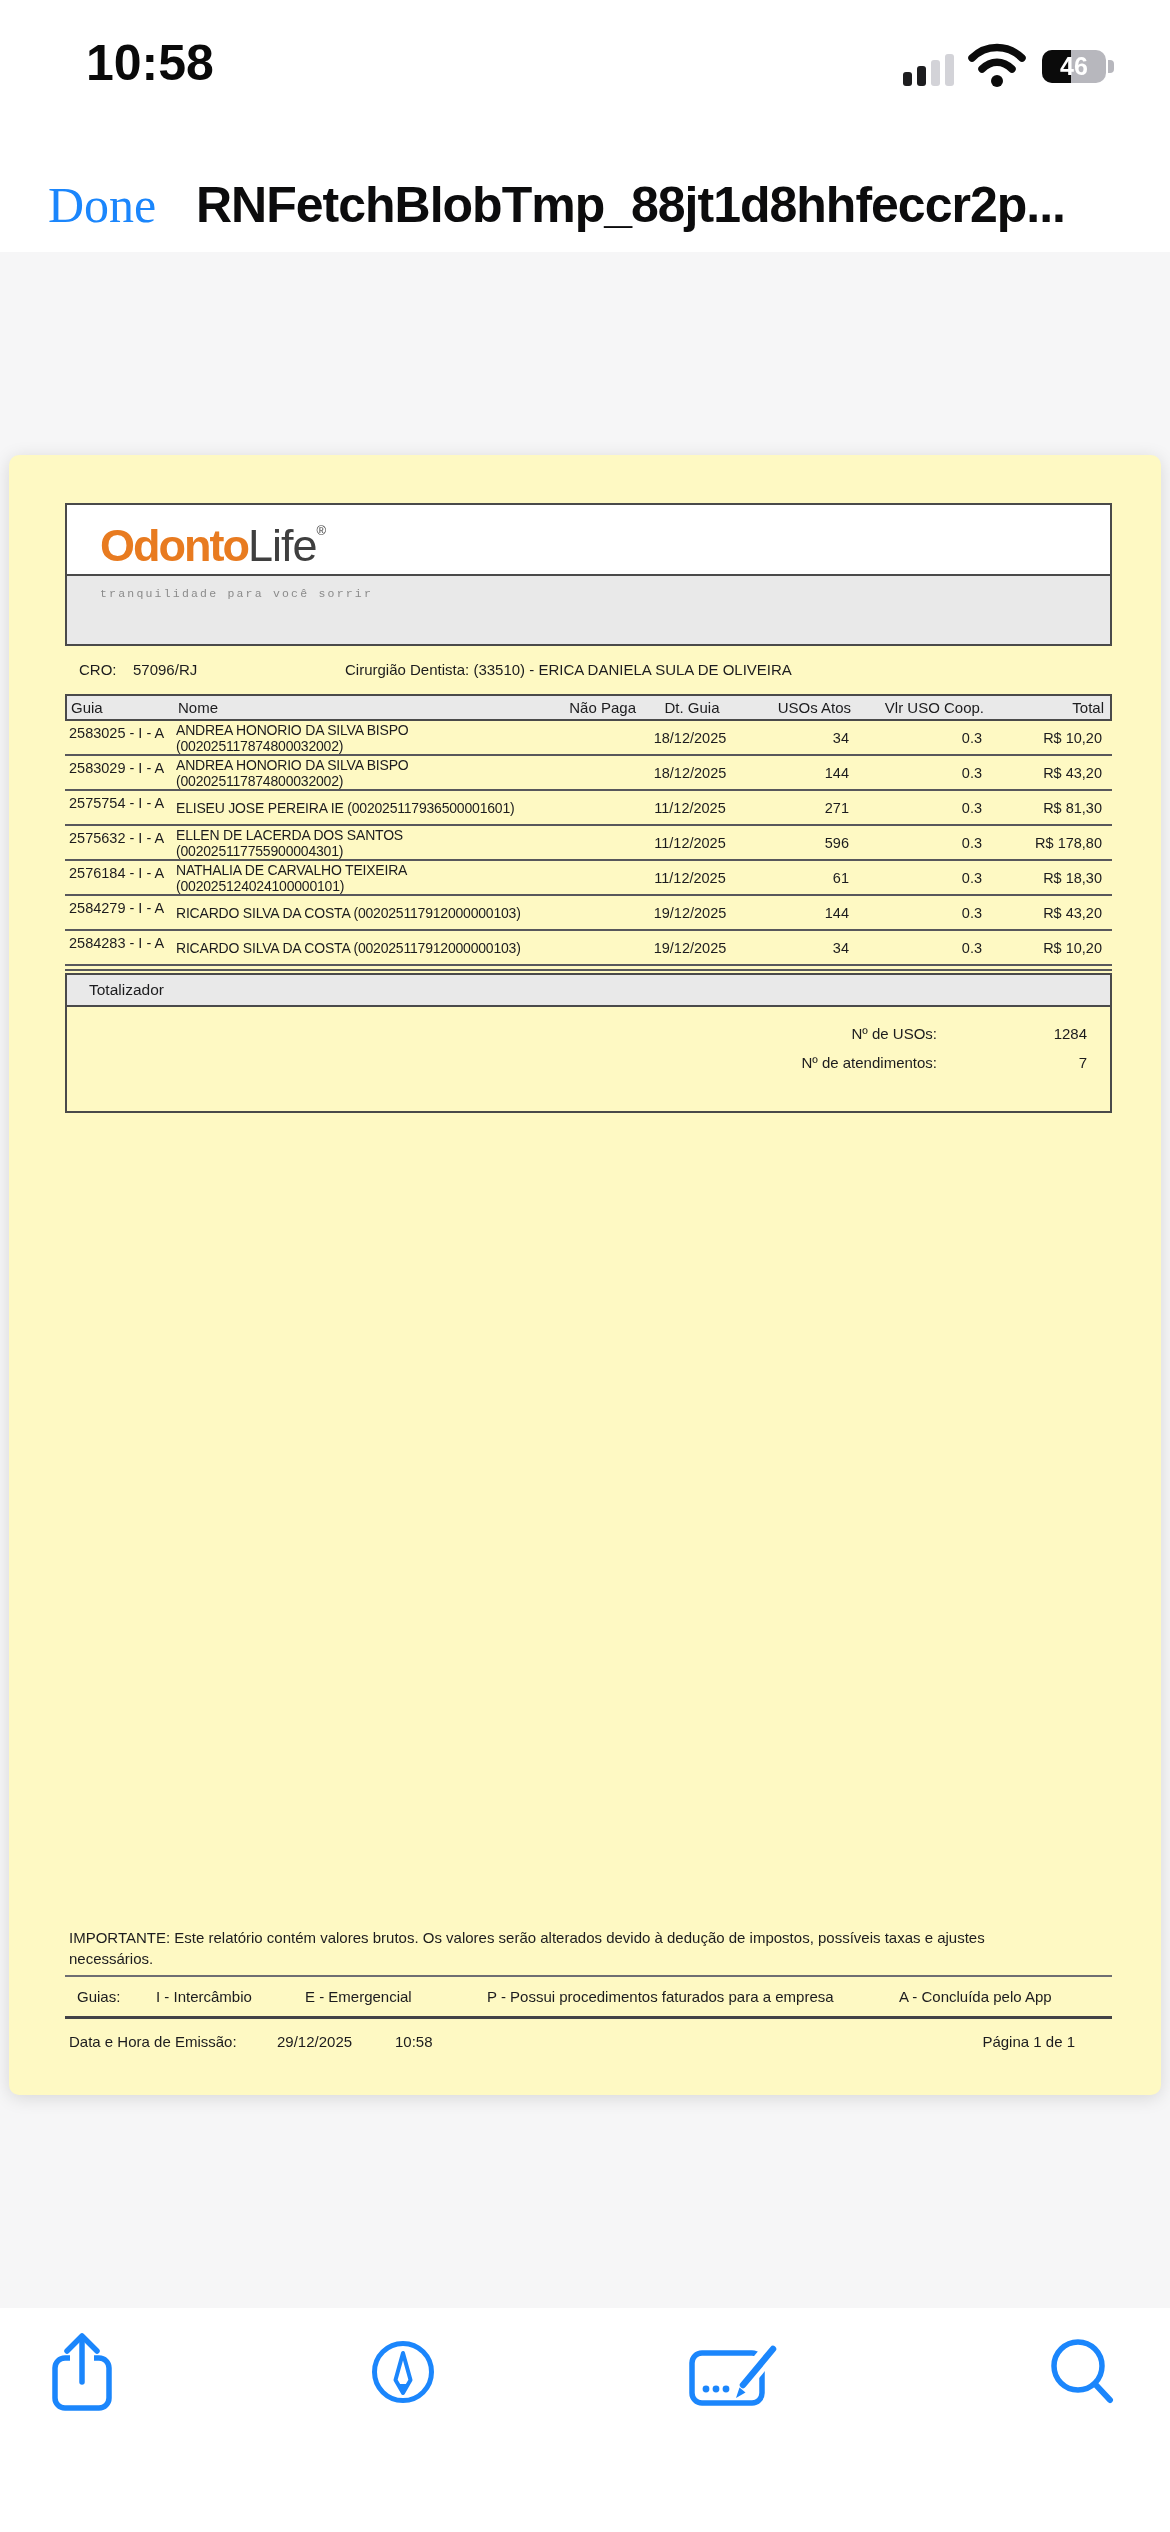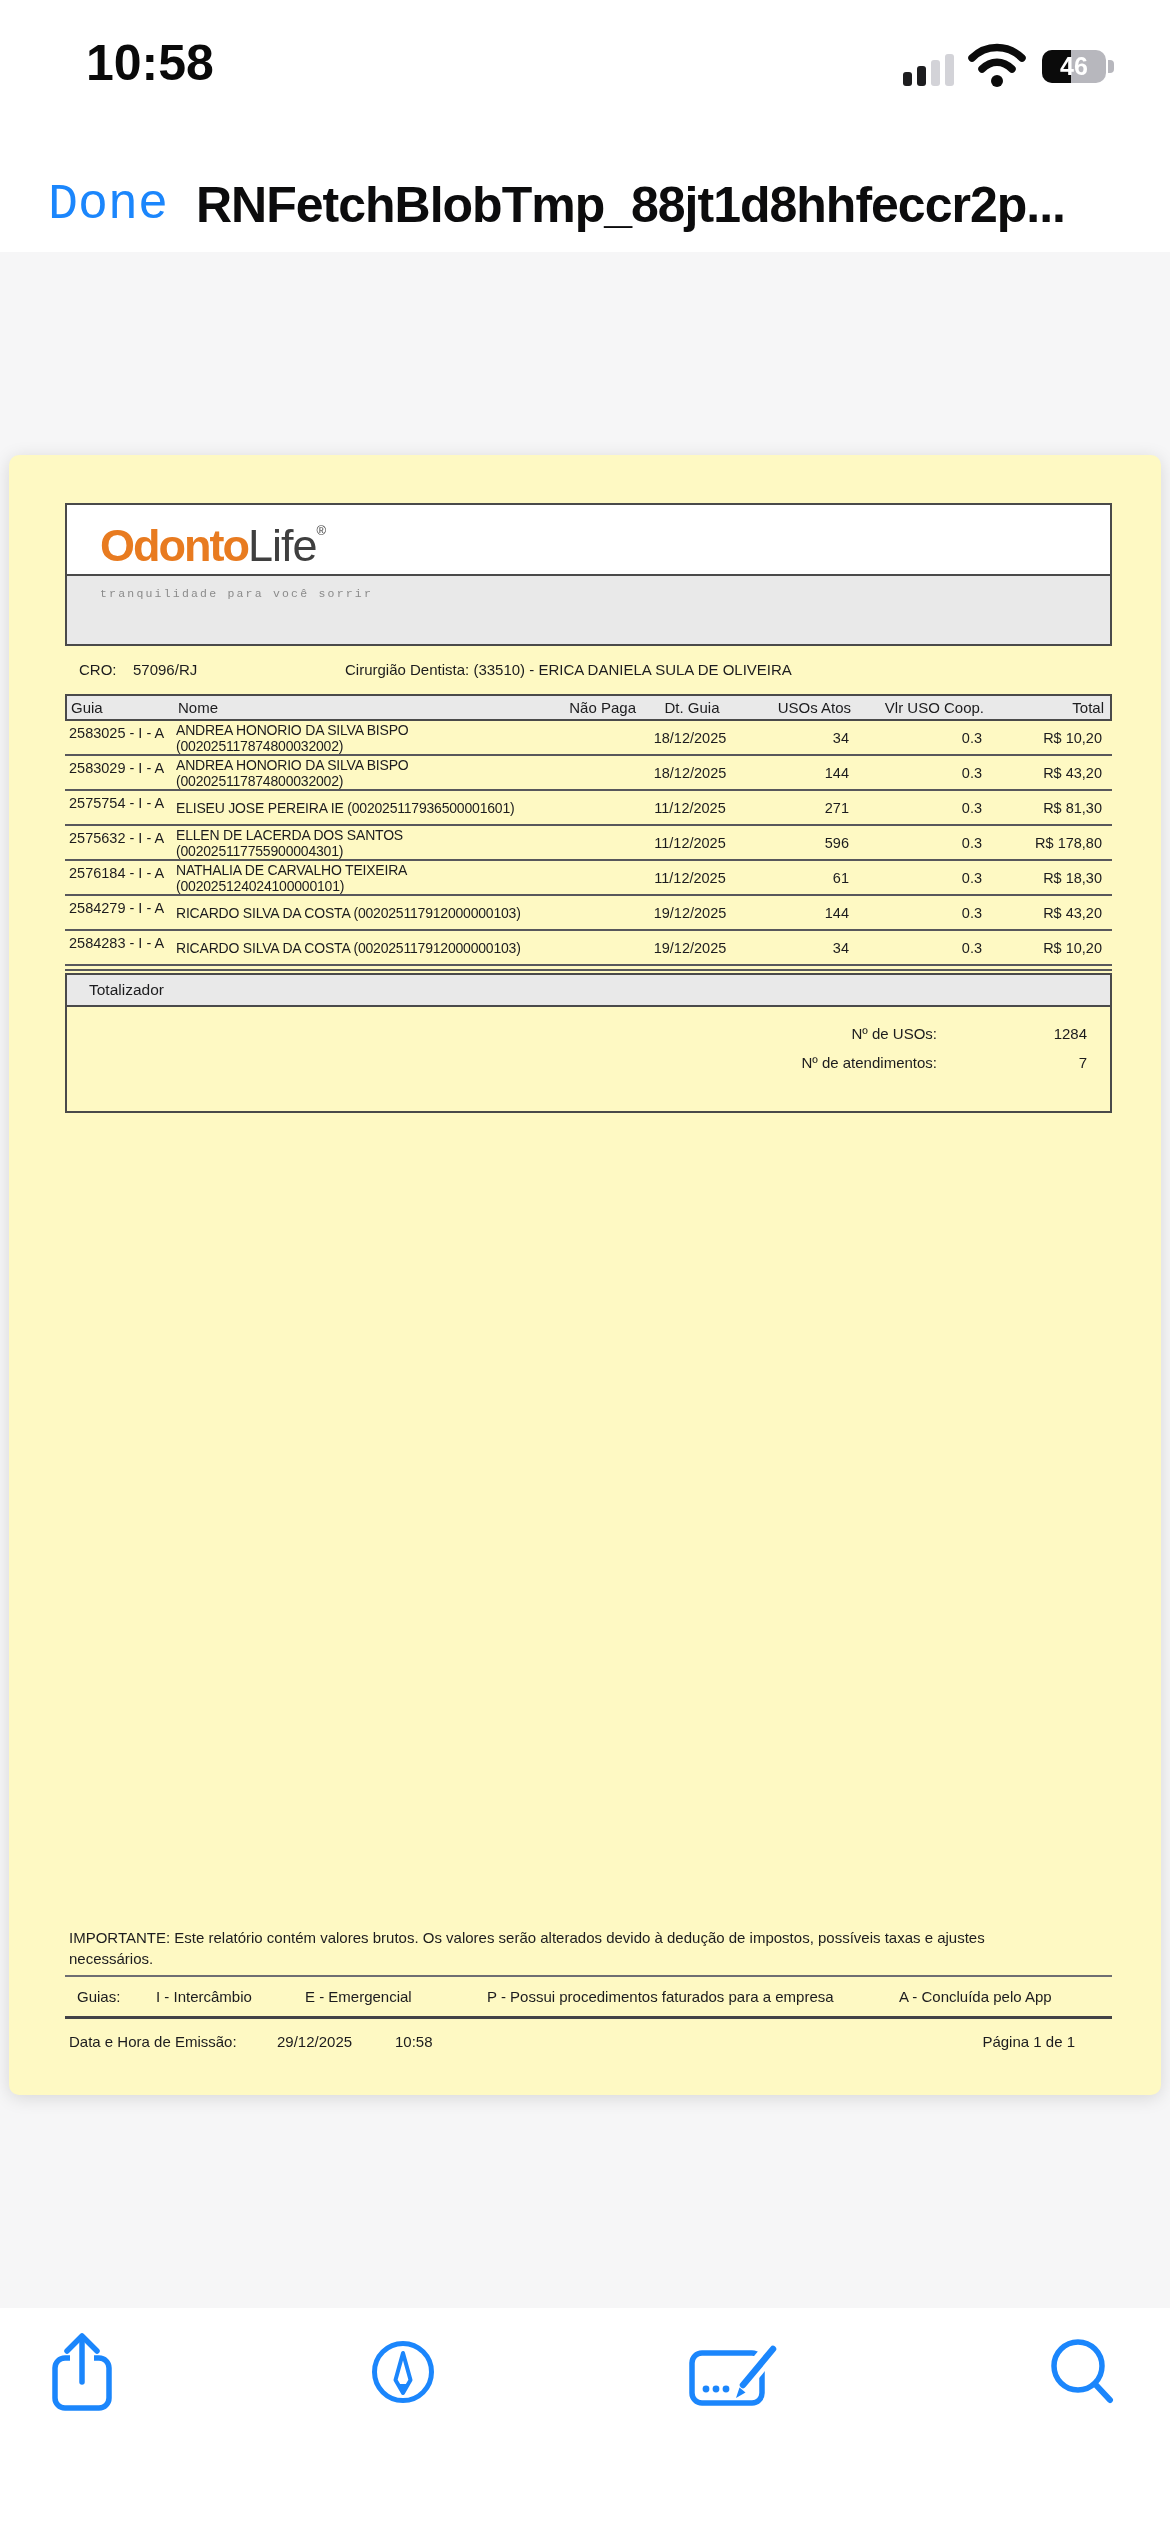--- a/index.html
+++ b/index.html
@@ -17,21 +17,21 @@
   .bar2{left:14px;height:20px;background:#1d1d1f;}
   .bar3{left:28px;height:26px;background:#d3d3d8;}
   .bar4{left:42px;height:32px;background:#d3d3d8;}
   .wifi-icon{position:absolute;left:968px;top:42px;}
   .battery{position:absolute;left:1042px;top:50px;width:64px;height:33px;border-radius:10px;background:#b7b7bd;overflow:hidden;}
   .battery-fill{position:absolute;left:0;top:0;bottom:0;width:46%;background:#0b0b0b;}
   .battery-num{position:absolute;inset:0;display:flex;align-items:center;justify-content:center;
     color:#ffffff;font-size:25px;font-weight:700;letter-spacing:0;}
   .battery-nub{position:absolute;left:1108px;top:60px;width:6px;height:13px;background:#b7b7bd;border-radius:0 4px 4px 0;}
   
-  .done-btn{position:absolute;left:48px;top:176px;font-size:50px;color:var(--accent);background:none;border:none;padding:0;font-family:Liberation Mono, monospace;}
+  .done-btn{position:absolute;left:48px;top:176px;font-size:50px;color:var(--accent);background:none;border:none;padding:0;font-family:Liberation Serif, serif;}
   .doc-title{position:absolute;left:196px;top:176px;font-size:50px;font-weight:700;color:#0c0c0d;
     white-space:nowrap;max-width:960px;overflow:hidden;letter-spacing:-1px;}
   
   .viewer{position:absolute;left:0;top:252px;width:1170px;height:2056px;background:#f6f6f7;}
   .pdf-page{position:absolute;left:9px;top:203px;width:1152px;height:1640px;background:#fef9c3;
     border-radius:10px;box-shadow:0 3px 18px rgba(0,0,0,0.13);}
   .content{position:absolute;left:56px;top:0;width:1047px;height:100%;color:#1c1c1e;}
   .abs{position:absolute;}
   
   .info-box{position:absolute;top:48px;left:0;width:100%;height:143px;border:2px solid var(--rule-dark);box-sizing:border-box;background:var(--bar-gray);}

